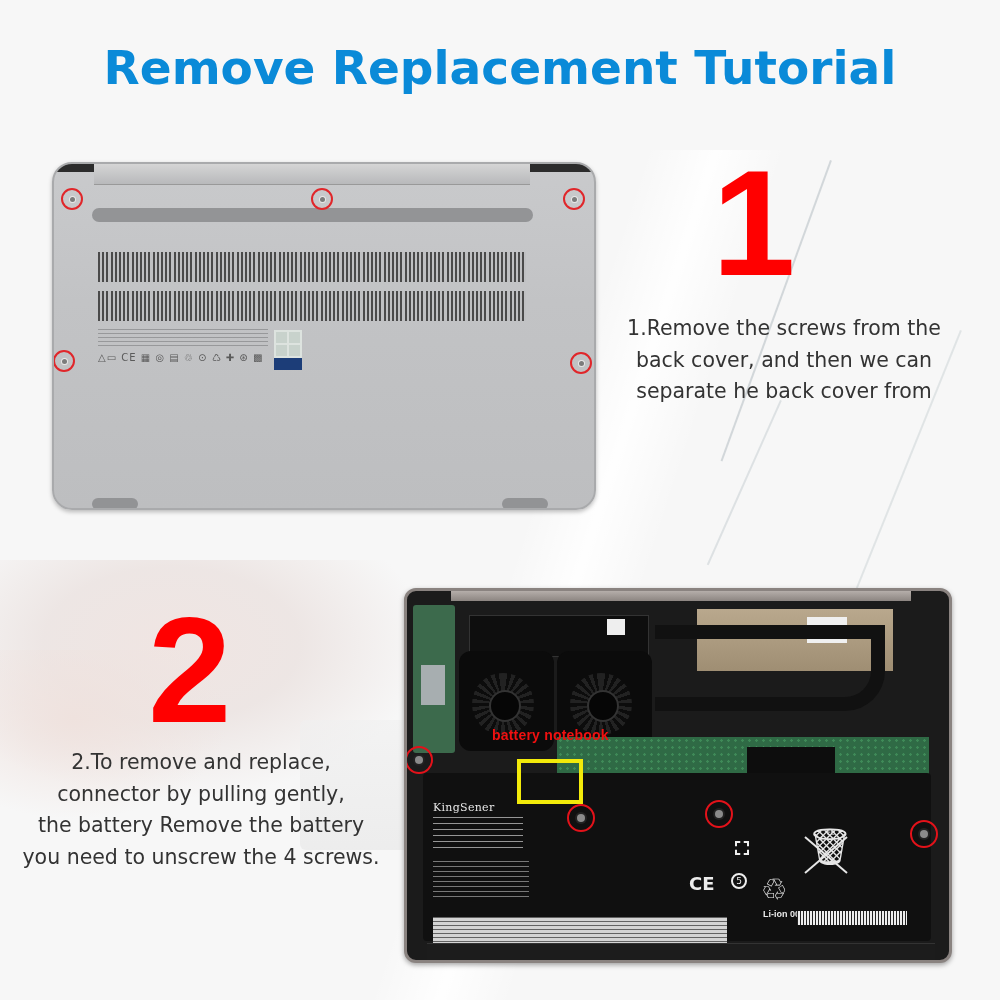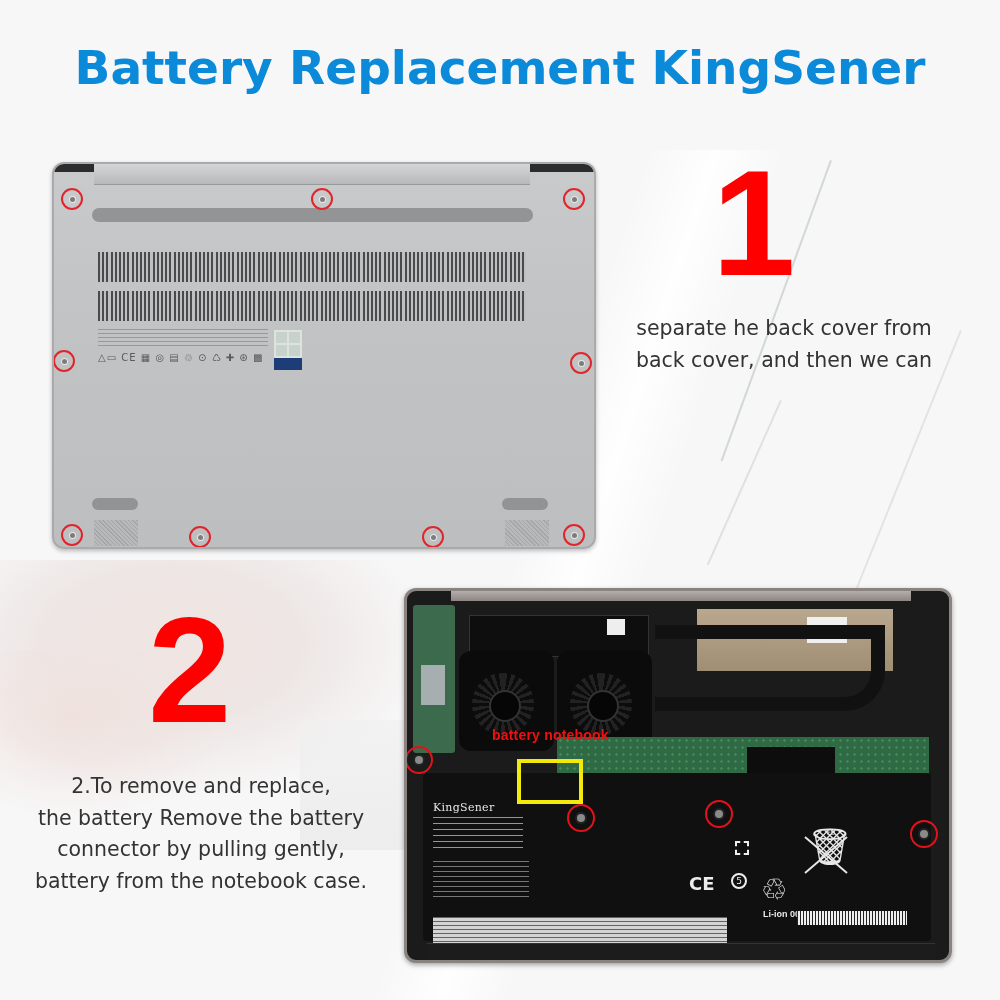--- a/index.html
+++ b/index.html
@@ -38,28 +38,28 @@
     font-family: "Liberation Sans", sans-serif; line-height: 1;
   }
   .num1 { left: 712px; top: 148px; font-size: 150px; }
   .num2 { left: 148px; top: 595px; font-size: 150px; }
   .step-text {
     position: absolute; text-align: center; color: #333333;
     font-size: 20.5px; line-height: 31.5px;
     font-family: "DejaVu Sans", sans-serif;
   }
   .step1 { left: 598px; top: 313px; width: 372px; }
-  .step2 { left: 6px; top: 747px; width: 390px; margin-top: 24px; }
+  .step2 { left: 6px; top: 747px; width: 390px; }
   .step-line { display: block; white-space: nowrap; }
 
   
   .back-cover {
-    position: absolute; left: 52px; top: 162px; width: 544px; height: 387px;
+    position: absolute; left: 52px; top: 162px; width: 544px; height: 348px;
     background: linear-gradient(180deg, #c9cacc 0%, #c2c3c5 40%, #bdbec0 100%);
-    border-radius: 12px;
+    border-radius: 20px;
     border: 2px solid #a9aaac;
     box-shadow: 0 2px 4px rgba(0,0,0,0.25);
     overflow: hidden;
   }
   .hinge {
     position: absolute; left: 40px; top: -2px; width: 436px; height: 23px;
     background: linear-gradient(180deg, #d8d8d8, #b8b9bb);
     border-bottom: 1px solid #999;
   }
   .hinge-shadow { position: absolute; left: 0; top: 0; width: 100%; height: 8px; background: #2c2c2c; border-radius: 14px 14px 0 0; }
@@ -197,21 +197,21 @@
 <div class="bg-layer">
   <div class="bg-stripe" style="left:500px;top:150px;width:140px;height:900px;transform:skewX(-18deg);"></div>
   <div class="bg-line" style="left:830px;top:160px;height:320px;transform:rotate(20deg);"></div>
   <div class="bg-line" style="left:960px;top:330px;height:300px;transform:rotate(22deg);opacity:0.6;"></div>
   <div class="bg-line" style="left:780px;top:400px;height:180px;transform:rotate(24deg);opacity:0.7;"></div>
   <div class="hands"></div>
   <div class="hand2"></div>
   <div class="kbd"></div>
 </div>
 
-<h1 class="title">Battery Replacement KingSener</h1>
+<h1 class="title">Remove Replacement Tutorial</h1>
 
 <div class="back-cover">
   <div class="hinge-shadow"></div>
   <div class="hinge"></div>
   <div class="slot-top"></div>
   <div class="vent vent1"></div>
   <div class="vent vent2"></div>
   <div class="reg-text"></div>
   <div class="reg-icons">△▭ CE ▦ ◎ ▤ ♲ ⊙ ♺ ✚ ⊛ ▩</div>
   <div class="win-logo">
@@ -234,30 +234,31 @@
   <div class="screw-ring" style="left:-1px;top:186px;"></div>
   <div class="screw-ring" style="left:516px;top:188px;"></div>
   <div class="screw-ring" style="left:7px;top:360px;"></div>
   <div class="screw-ring" style="left:135px;top:362px;"></div>
   <div class="screw-ring" style="left:368px;top:362px;"></div>
   <div class="screw-ring" style="left:509px;top:360px;"></div>
 </div>
 
 <div class="big-num num1">1</div>
 <div class="step-text step1">
+  <span class="step-line">1.Remove the screws from the</span>
+  <span class="step-line">back cover, and then we can</span>
   <span class="step-line">separate he back cover from</span>
-  <span class="step-line">back cover, and then we can</span>
 </div>
 
 <div class="big-num num2">2</div>
 <div class="step-text step2">
   <span class="step-line">2.To remove and replace,</span>
+  <span class="step-line">connector by pulling gently,</span>
   <span class="step-line">the battery Remove the battery</span>
-  <span class="step-line">connector by pulling gently,</span>
-  <span class="step-line">battery from the notebook case.</span>
+  <span class="step-line">you need to unscrew the 4 screws.</span>
 </div>
 
 <div class="interior">
   <div class="int-hinge"></div>
   <div class="left-board"></div>
   <div class="heatsink-top"></div>
   <div class="qr1"></div>
   <div class="fan fan1">
       <div class="fan-rotor"></div>
     </div>

